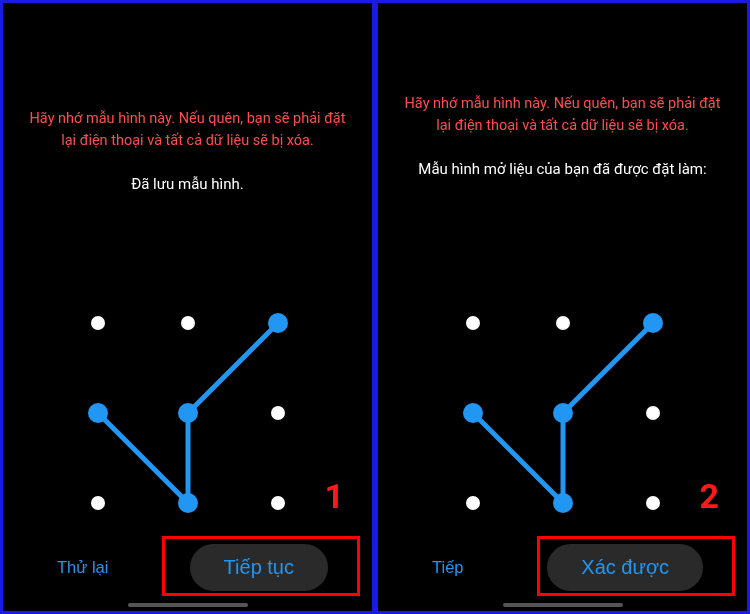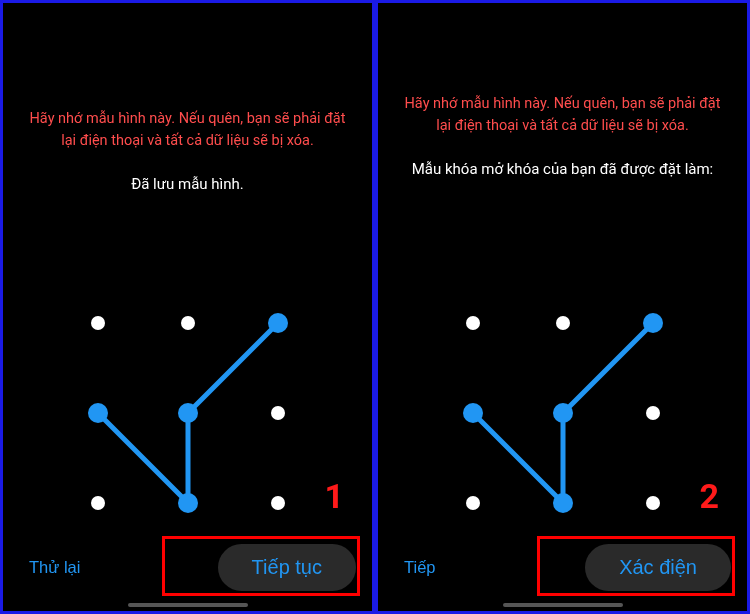--- a/index.html
+++ b/index.html
@@ -77,21 +77,21 @@
     font-weight: 700;
   }
   .button-row {
     position: absolute;
     bottom: 20px;
     left: 0;
     right: 0;
     display: flex;
     align-items: center;
     justify-content: space-between;
-    padding: 0 16px;
+    padding: 0 44px;
   }
   .btn-secondary {
     color: #2196f3;
     font-size: 16.5px;
     background: transparent;
     border: none;
     padding: 12px 10px;
     cursor: pointer;
   }
   .btn-primary {
@@ -146,38 +146,38 @@
   <div class="button-row">
     <button class="btn-secondary">Thử lại</button>
     <button class="btn-primary">Tiếp tục</button>
   </div>
   <div class="highlight-box" style="right:12px;bottom:15px;width:198px;height:60px;"></div>
   <div class="home-indicator"></div>
 </div>
 
 <div class="phone-panel">
   <div class="warning-text" style="margin-top:90px;">Hãy nhớ mẫu hình này. Nếu quên, bạn sẽ phải đặt lại điện thoại và tất cả dữ liệu sẽ bị xóa.</div>
-  <div class="status-text">Mẫu khóa mở khóa của bạn đã được đặt làm:</div>
+  <div class="status-text">Mẫu hình mở liệu của bạn đã được đặt làm:</div>
 
   <div class="pattern-area">
     <svg viewBox="0 0 220 220">
       <path class="pattern-line" d="M200,20 L110,110 L110,200 L20,110"></path>
       <circle class="dot" cx="20" cy="20" r="7"></circle>
       <circle class="dot" cx="110" cy="20" r="7"></circle>
       <circle class="dot active" cx="200" cy="20" r="10"></circle>
       <circle class="dot active" cx="20" cy="110" r="10"></circle>
       <circle class="dot active" cx="110" cy="110" r="10"></circle>
       <circle class="dot" cx="200" cy="110" r="7"></circle>
       <circle class="dot" cx="20" cy="200" r="7"></circle>
       <circle class="dot active" cx="110" cy="200" r="10"></circle>
       <circle class="dot" cx="200" cy="200" r="7"></circle>
     </svg>
   </div>
 
   <div class="step-number">2</div>
 
   <div class="button-row">
     <button class="btn-secondary">Tiếp</button>
-    <button class="btn-primary">Xác điện</button>
+    <button class="btn-primary">Xác được</button>
   </div>
   <div class="highlight-box" style="right:12px;bottom:15px;width:198px;height:60px;"></div>
   <div class="home-indicator"></div>
 </div>
 
 </body></html>

